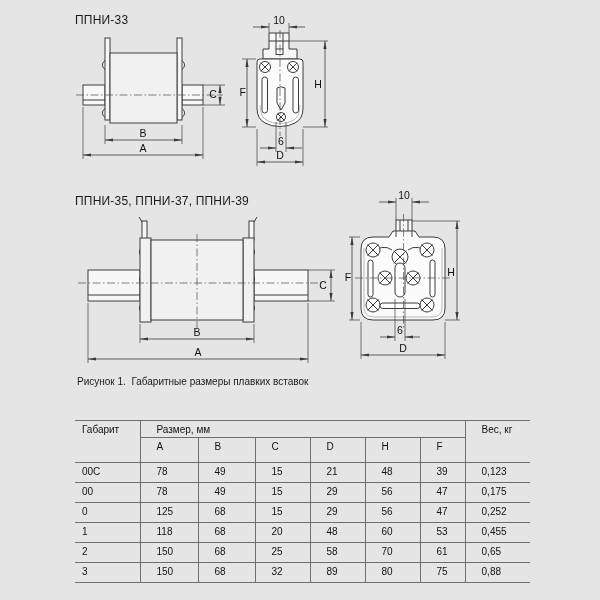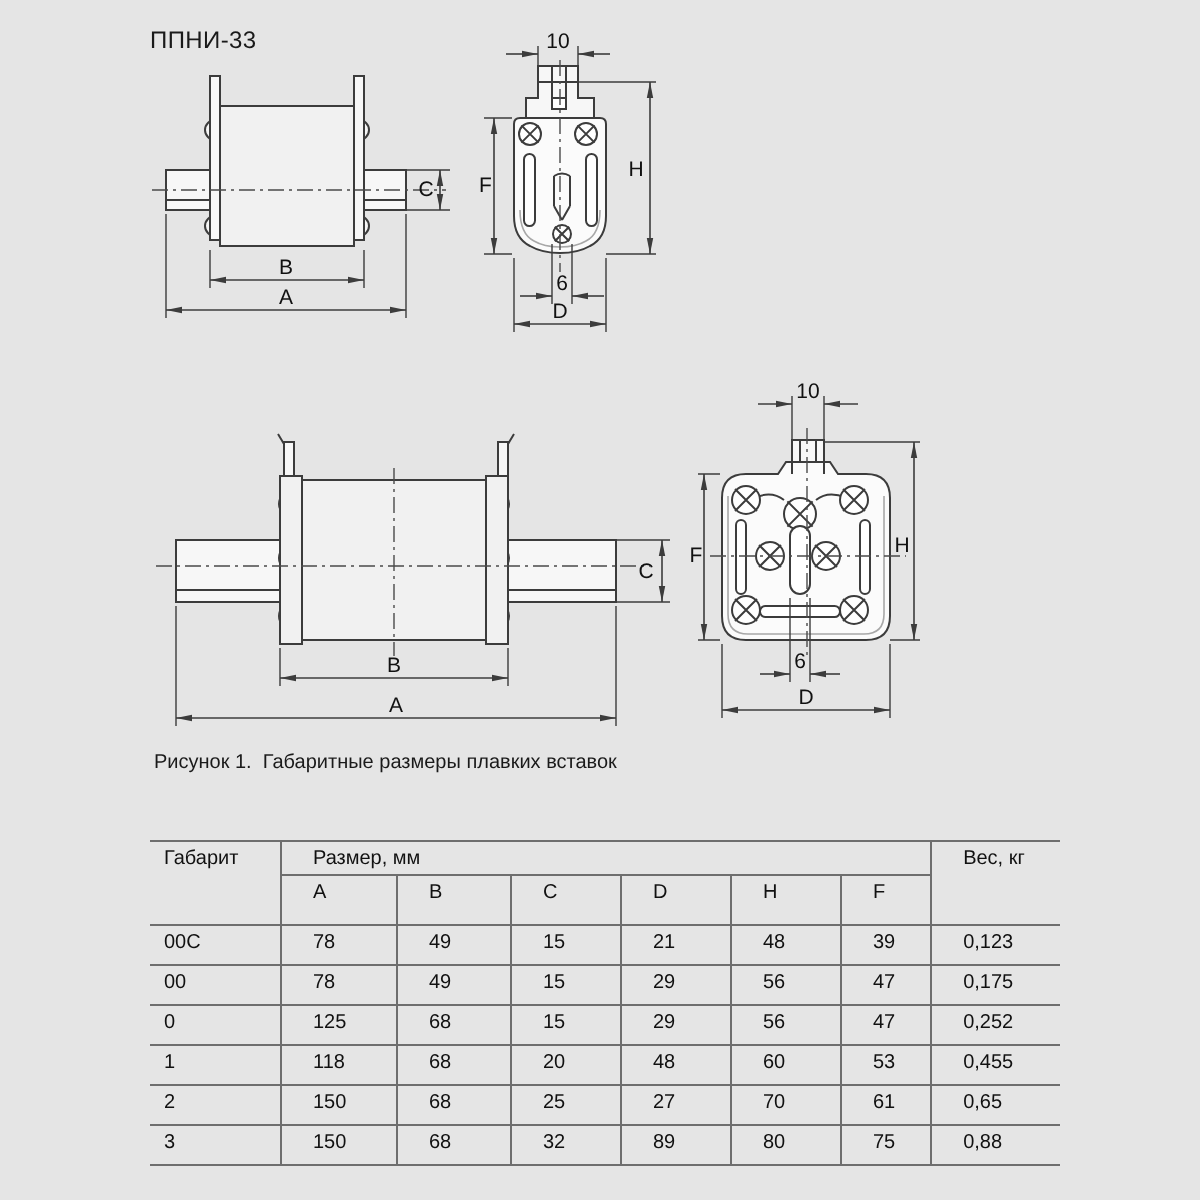--- a/index.html
+++ b/index.html
@@ -137,20 +137,21 @@
       <line class="dim" x1="66" y1="134" x2="50" y2="134" marker-end="url(#arr)"></line>
       <text class="dl" x="45" y="131" text-anchor="middle">6</text>
     </g>
     <g>
       <path class="ext" d="M21,115 V152 M67,115 V152"></path>
       <line class="dim" x1="21" y1="148" x2="67" y2="148" marker-start="url(#arr)" marker-end="url(#arr)"></line>
       <text class="dl" x="44" y="145" text-anchor="middle">D</text>
     </g>
   </svg>
 
+  <div class="abs fig-title" style="left:75px; top:194px;">ППНИ-35, ППНИ-37, ППНИ-39</div>
 
   <svg class="abs" style="left:75px; top:212px;" width="262" height="152" viewBox="0 0 262 152">
     <g>
       <rect class="s f2" x="13" y="58" width="52" height="31"></rect>
       <rect class="s f2" x="179" y="58" width="54" height="31"></rect>
       <path class="s" d="M13,83 H65 M179,83 H233"></path>
     </g>
     <g>
       <circle class="s f2" cx="70.5" cy="40" r="6"></circle>
       <circle class="s f2" cx="70.5" cy="67" r="6"></circle>
@@ -321,21 +322,21 @@
         <td class="vl">48</td>
         <td class="vl">60</td>
         <td class="vl">53</td>
         <td class="vl">0,455</td>
       </tr>
       <tr>
         <td>2</td>
         <td class="vl">150</td>
         <td class="vl">68</td>
         <td class="vl">25</td>
-        <td class="vl">27</td>
+        <td class="vl">58</td>
         <td class="vl">70</td>
         <td class="vl">61</td>
         <td class="vl">0,65</td>
       </tr>
       <tr>
         <td>3</td>
         <td class="vl">150</td>
         <td class="vl">68</td>
         <td class="vl">32</td>
         <td class="vl">89</td>

